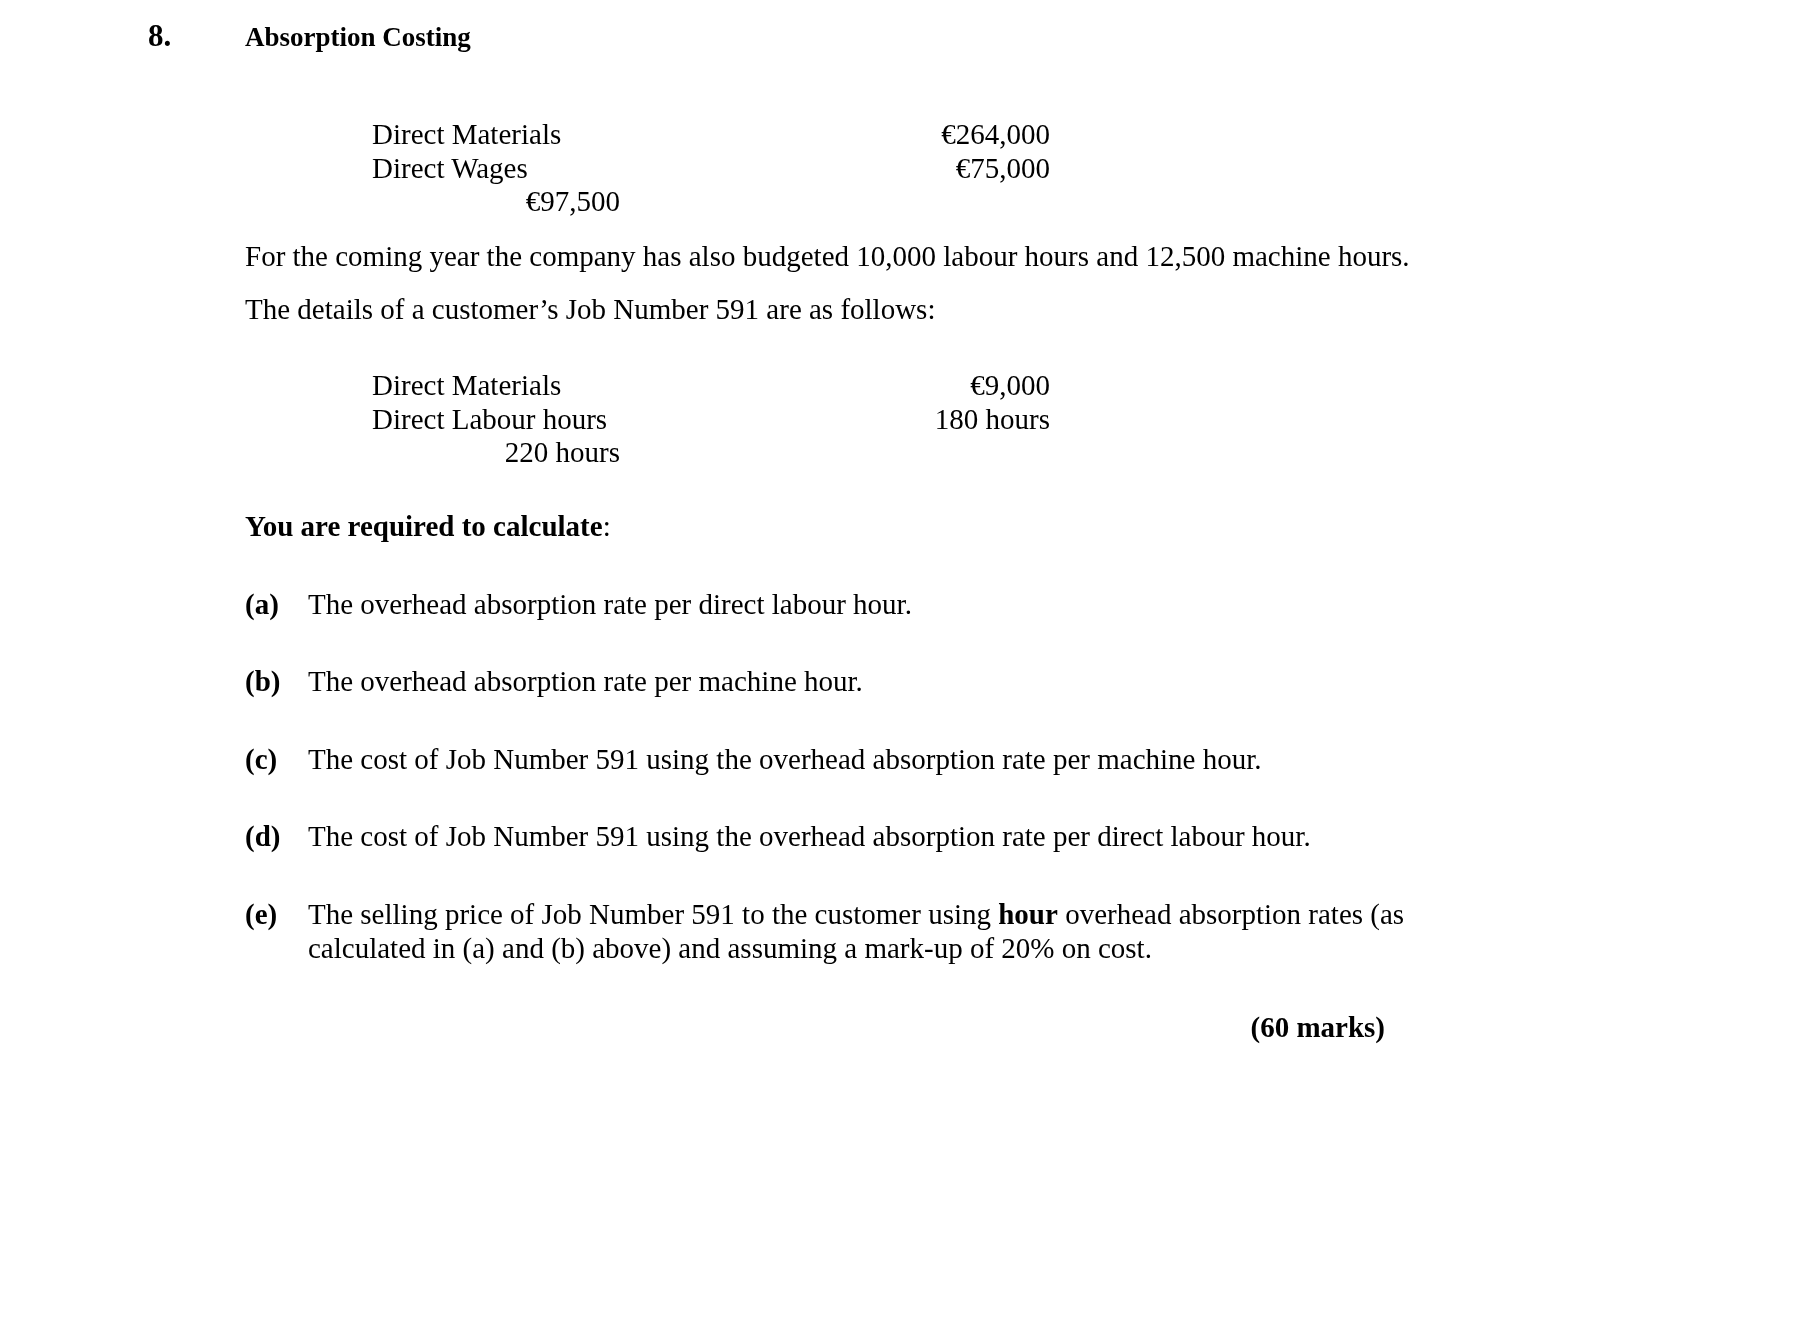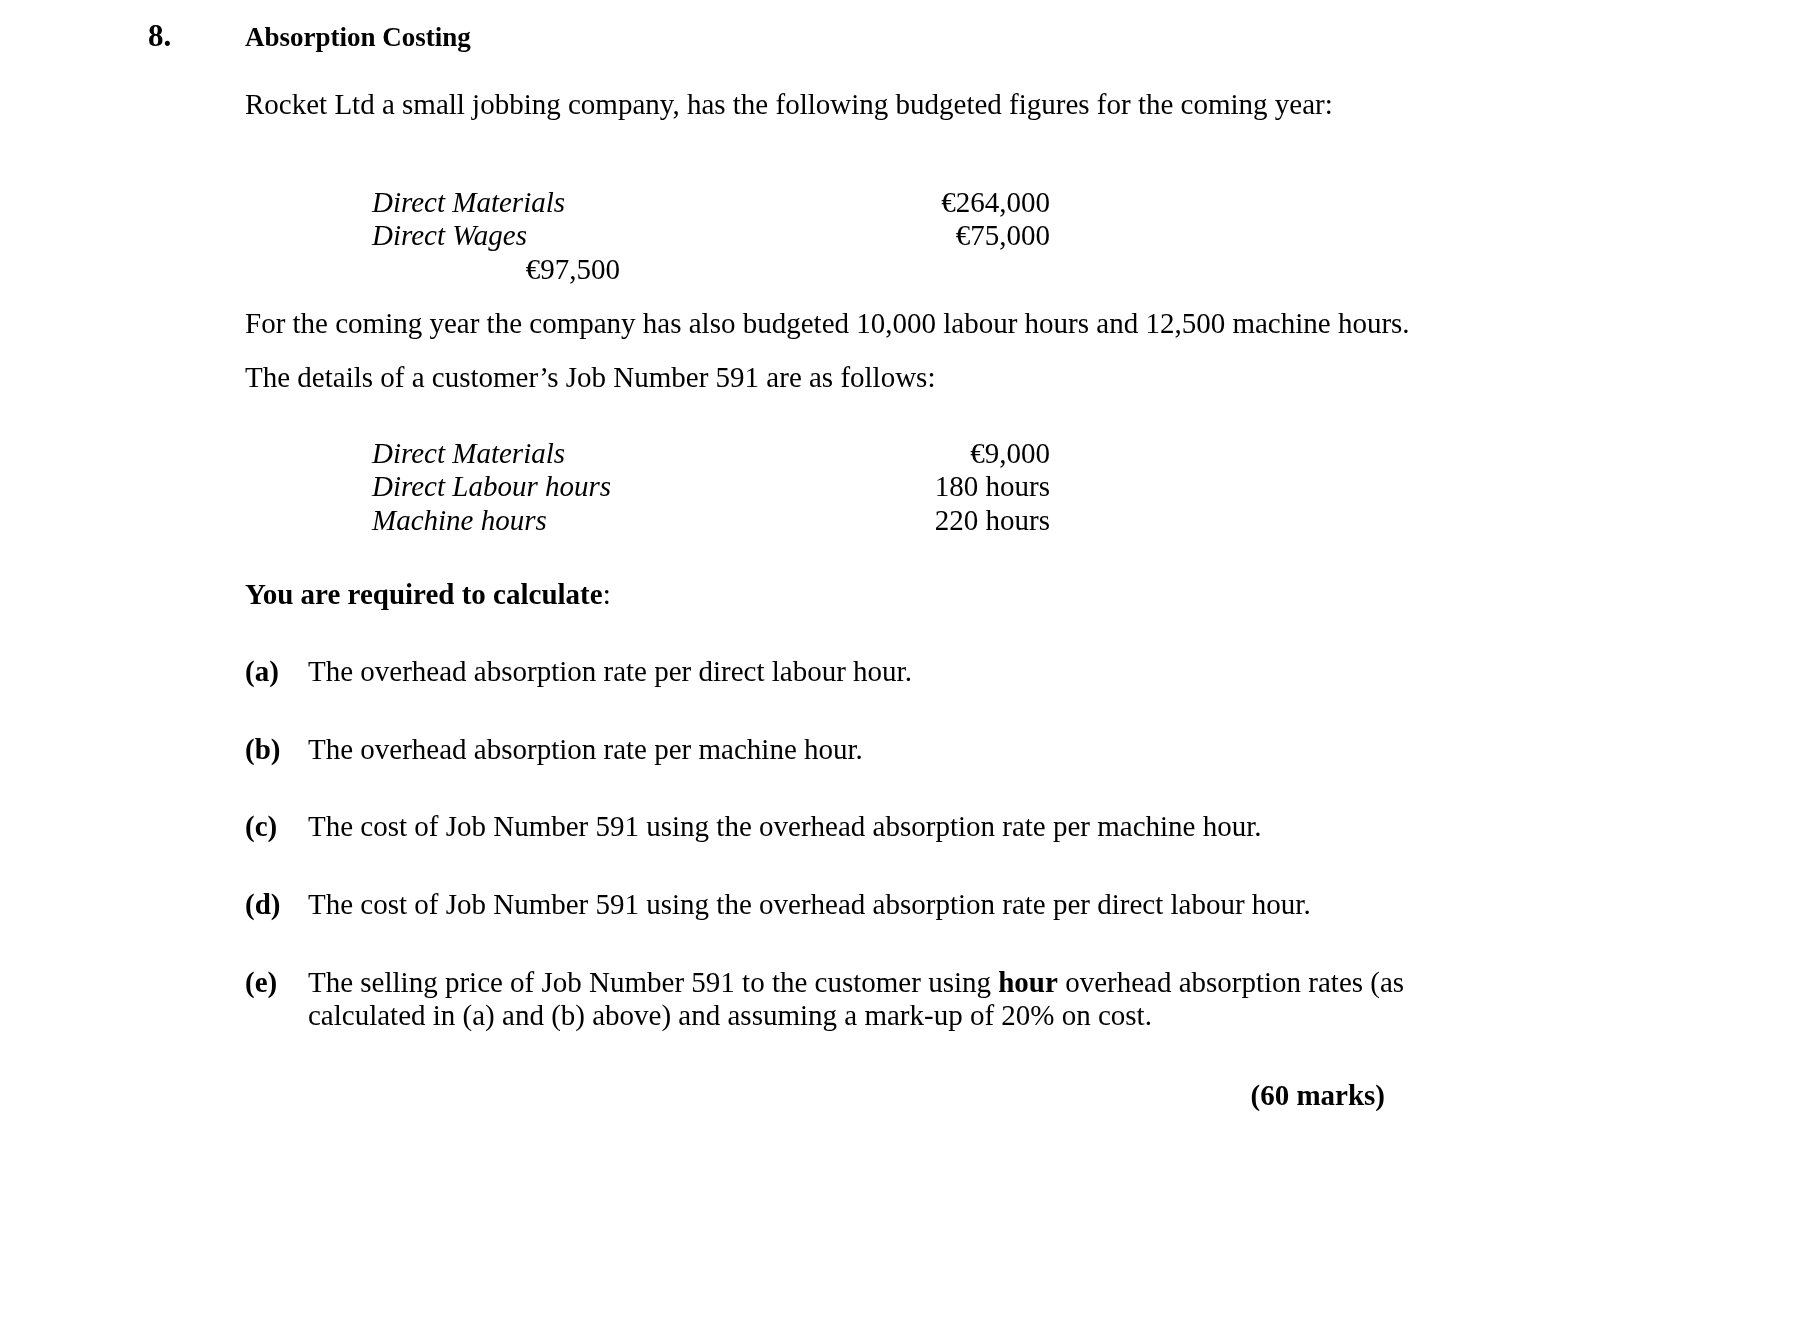--- a/index.html
+++ b/index.html
@@ -51,21 +51,20 @@
   .job-table {
     margin-top: 42px;
     margin-left: 127px;
   }
   .trow {
     display: flex;
   }
   .tlabel {
     display: inline-block;
     width: 430px;
-    font-style: italic;
   }
   .tvalue {
     display: inline-block;
     width: 248px;
     text-align: right;
   }
   .note {
     margin-top: 21px;
   }
   .job-intro {
@@ -105,21 +104,20 @@
 
 <div class="page">
 
   <div class="heading-row">
     <span class="qnum">8.</span>
     <h1 class="title">Absorption Costing</h1>
   </div>
 
   <div class="content">
 
-    <p class="para intro">Rocket Ltd a small jobbing company, has the following budgeted figures for the coming year:</p>
 
     <div class="cost-table">
       <div class="trow">
         <span class="tlabel">Direct Materials</span>
         <span class="tvalue">€264,000</span>
       </div>
       <div class="trow">
         <span class="tlabel">Direct Wages</span>
         <span class="tvalue">€75,000</span>
       </div>
@@ -135,21 +133,20 @@
     <div class="job-table">
       <div class="trow">
         <span class="tlabel">Direct Materials</span>
         <span class="tvalue">€9,000</span>
       </div>
       <div class="trow">
         <span class="tlabel">Direct Labour hours</span>
         <span class="tvalue">180 hours</span>
       </div>
       <div class="trow">
-        <span class="tlabel">Machine hours</span>
         <span class="tvalue">220 hours</span>
       </div>
     </div>
 
     <p class="para required"><span>You are required to calculate</span><span class="colon">:</span></p>
 
     <div class="req">
       <span class="letter">(a)</span>
       <span class="rtext">The overhead absorption rate per direct labour hour.</span>
     </div>

